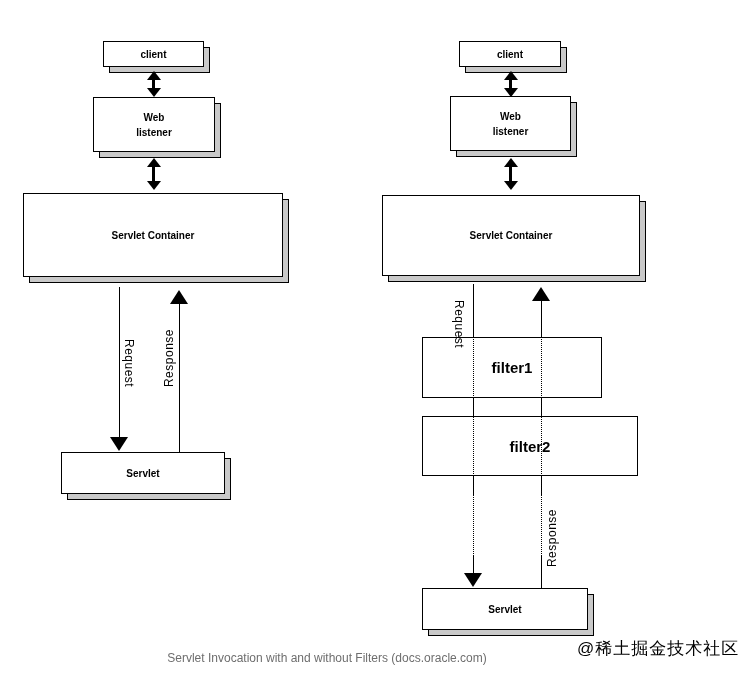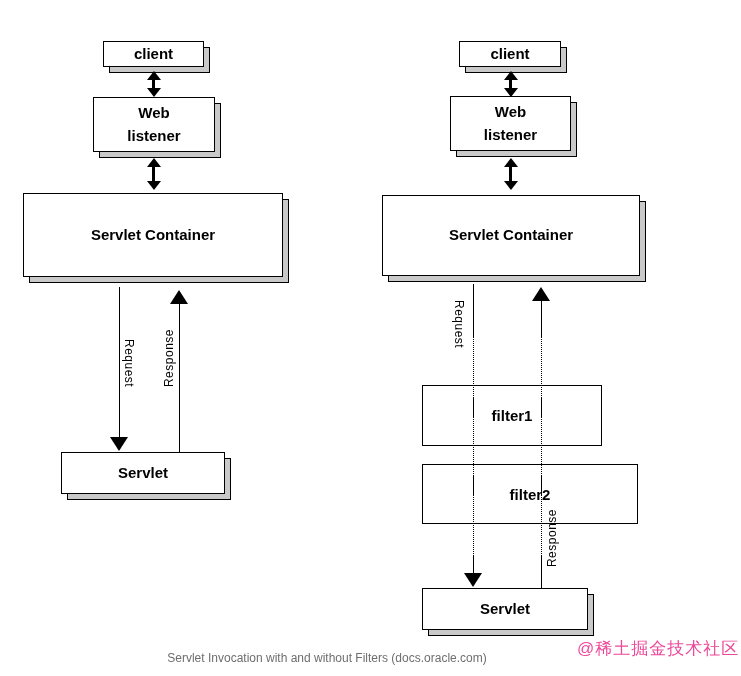--- a/index.html
+++ b/index.html
@@ -6,26 +6,26 @@
   body{font-family:"Liberation Sans",sans-serif;}
   #canvas{position:relative;width:741px;height:676px;background:#ffffff;overflow:hidden;}
   .abs{position:absolute;box-sizing:border-box;}
 
   
   .box3d{position:absolute;}
   .shadow3d{position:absolute;left:6px;top:6px;width:100%;height:100%;
             background:#c9c9c9;border:1px solid #000;box-sizing:border-box;}
   .face{position:absolute;left:0;top:0;width:100%;height:100%;background:#fff;
         border:1px solid #000;display:flex;flex-direction:column;align-items:center;
-        justify-content:center;text-align:center;font-size:15px;font-weight:bold;
+        justify-content:center;text-align:center;font-size:10px;font-weight:bold;
         color:#000;line-height:1.5;box-sizing:border-box;}
 
   
   .fbox{background:#fff;border:1px solid #000;display:flex;align-items:center;
-        justify-content:center;font-size:15px;font-weight:bold;color:#000;margin-top:48px;}
+        justify-content:center;font-size:15px;font-weight:bold;color:#000;}
 
   
   .vline{width:0;border-left:1px solid #000;}
   .vdot{width:0;border-left:1px dotted #000;}
 
   
   .tri-down{width:0;height:0;border-left:9px solid transparent;
             border-right:9px solid transparent;border-top:14px solid #000;}
   .tri-up{width:0;height:0;border-left:9px solid transparent;
           border-right:9px solid transparent;border-bottom:14px solid #000;}
@@ -39,21 +39,21 @@
   .darrow .t-down{position:absolute;bottom:0;left:0;width:0;height:0;
                   border-left:7px solid transparent;border-right:7px solid transparent;
                   border-top:9px solid #000;}
 
   
   .vtext{writing-mode:vertical-rl;font-size:12px;color:#000;letter-spacing:.5px;
          white-space:nowrap;background:transparent;}
   .vtext.flip{transform:rotate(180deg);}
 
   .caption{font-size:12px;color:#6e6e6e;white-space:nowrap;transform:translateX(-50%);}
-  .watermark{font-size:17px;color:#ec4899;white-space:nowrap;letter-spacing:1px;}
+  .watermark{font-size:17px;color:#000000;white-space:nowrap;letter-spacing:1px;}
 
   
   #clientL{left:103px;top:41px;width:101px;height:26px;}
   #arrL1{left:147px;top:71px;height:26px;}
   #webL{left:93px;top:97px;width:122px;height:55px;}
   #arrL2{left:147px;top:158px;height:32px;}
   #contL{left:23px;top:193px;width:260px;height:84px;}
   #reqLineL{left:119px;top:287px;height:150px;}
   #reqHeadL{left:110px;top:437px;}
   #reqLabL{left:122px;top:339px;}

